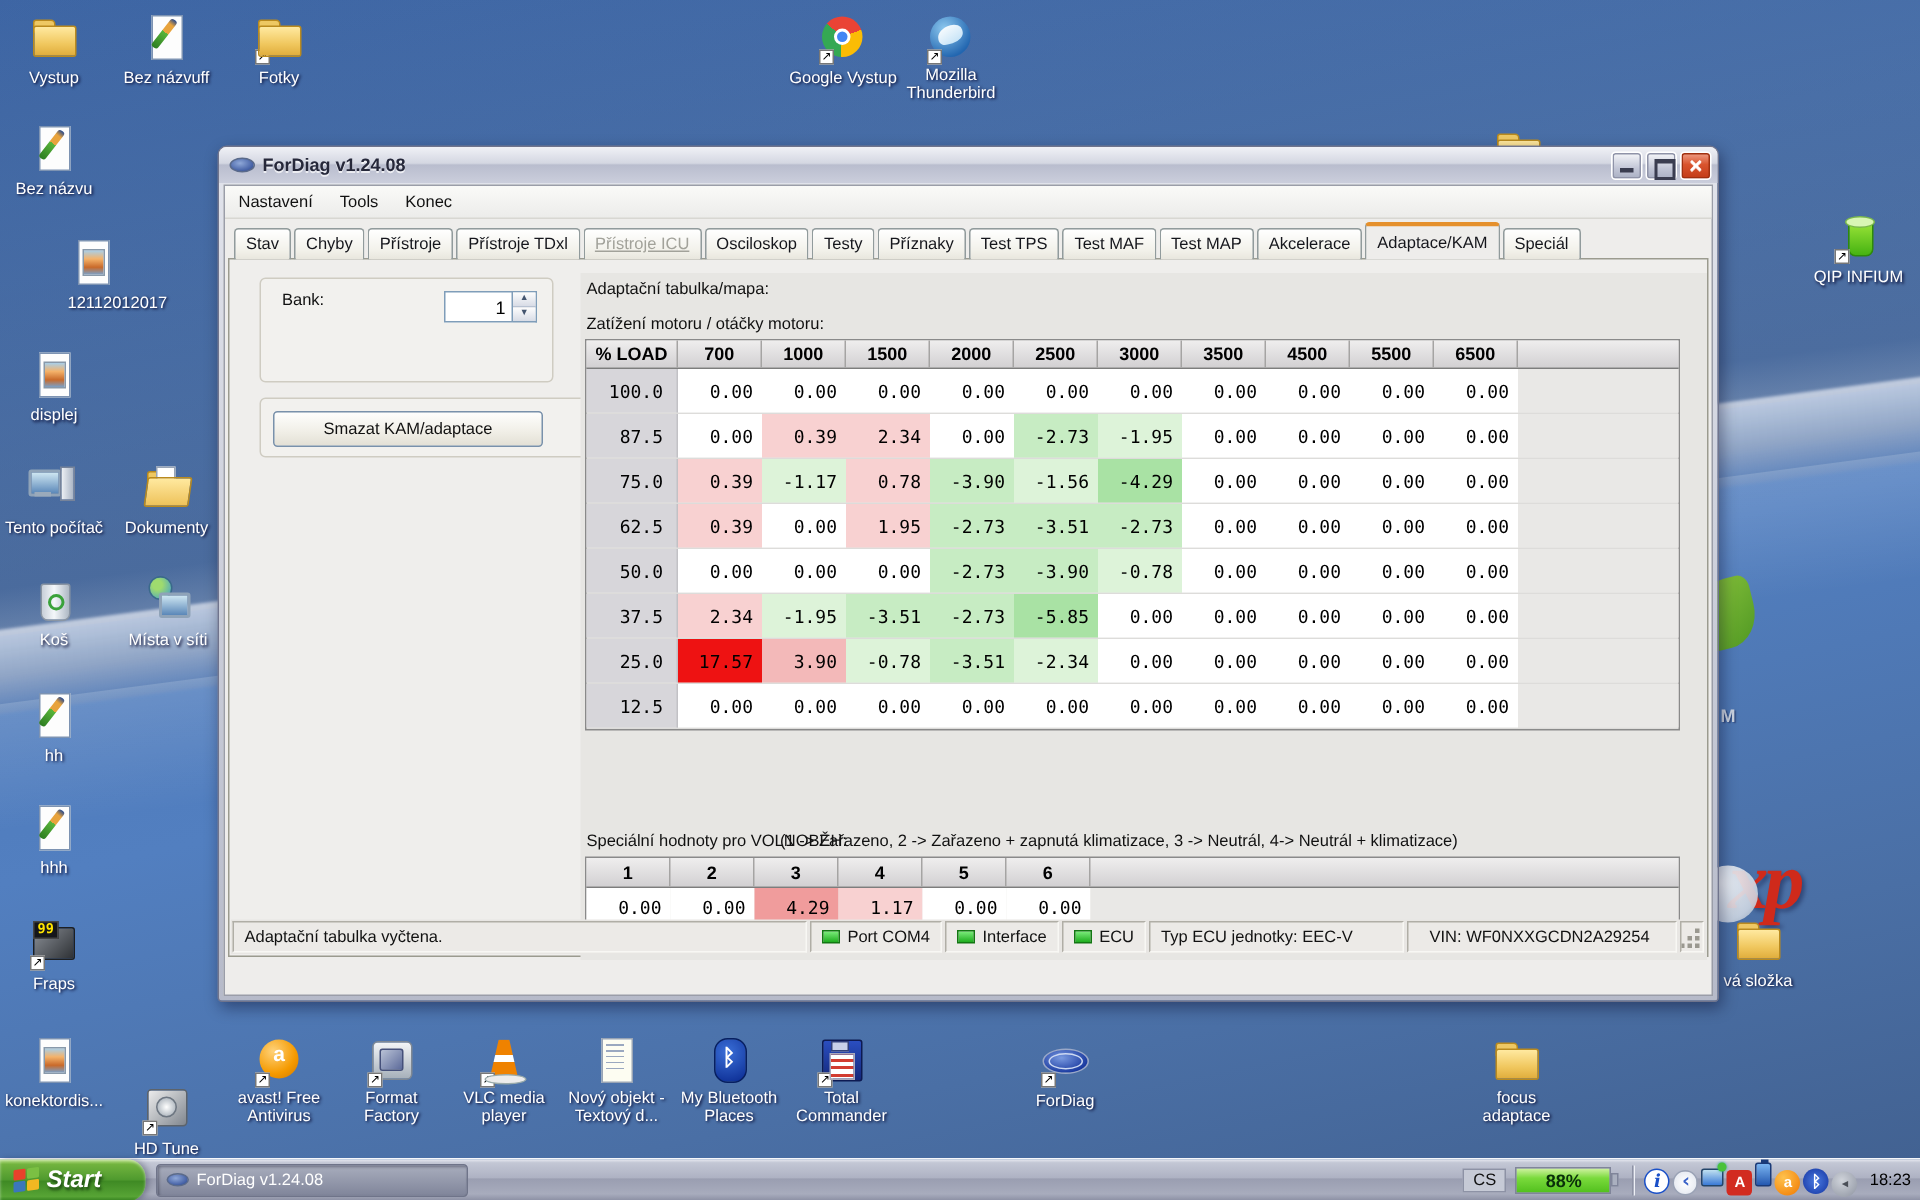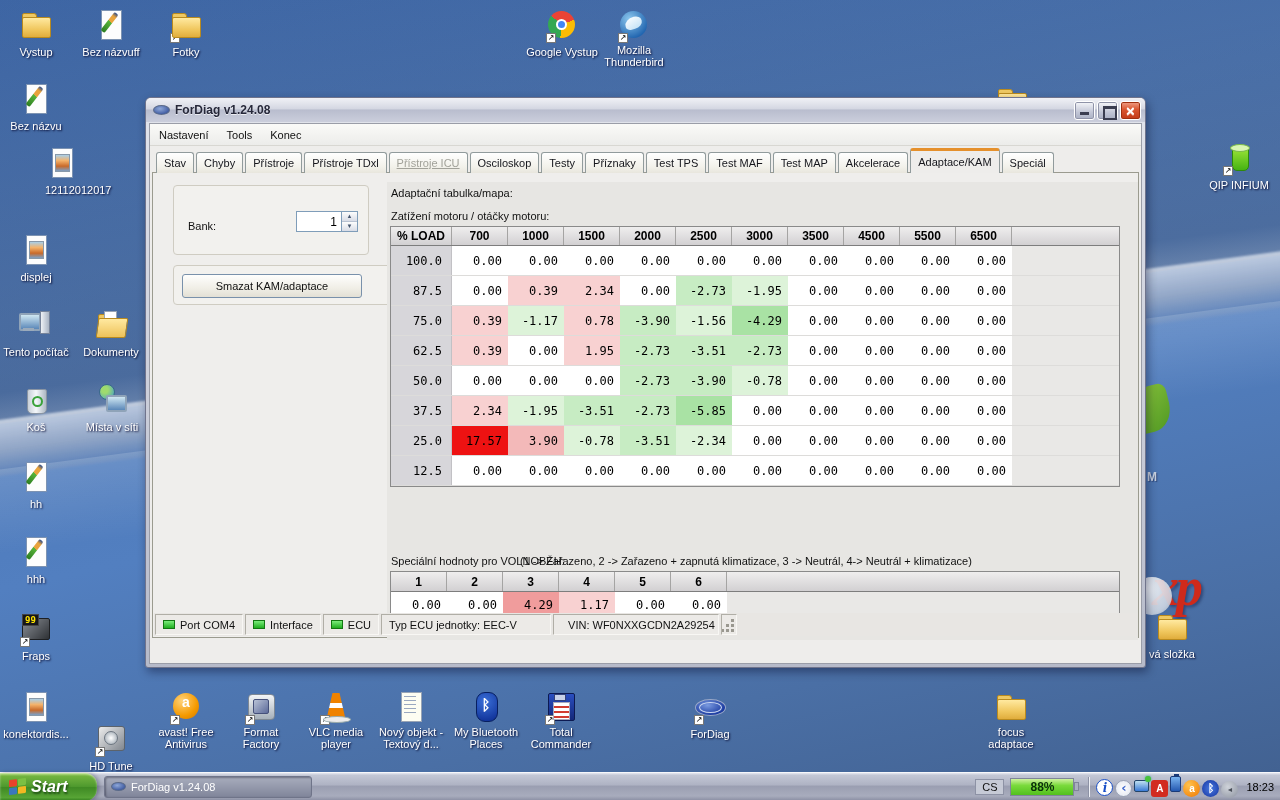--- a/index.html
+++ b/index.html
@@ -103,21 +103,21 @@
 
   .tabstrip { position:absolute; left:6px; top:26px; height:23px; display:flex; align-items:flex-end; z-index:2; }
   .tab { height:21px; padding:4px 7px 0; margin-right:2px; font-size:11px; color:#15161c; background:linear-gradient(#ffffff,#f2f1ea 70%,#e8e6dd); border:1px solid #919b9c; border-bottom:none; border-radius:3px 3px 0 0; cursor:pointer; white-space:nowrap; }
   .tab.disabled { color:#a2a29a; cursor:default;text-decoration:underline; }
   .tab.active { height:25px; padding-top:5px; background:#eeedeb; border-top:3px solid #e5902c; position:relative; z-index:3; font-size:11px; }
   .page { position:absolute; left:2px; right:2px; top:48px; bottom:25px; border:1px solid #9b9b8f; background:#efeeec; }
 
   .groupbox { position:absolute; border:1px solid #cfccc2; border-radius:4px; background:#f2f1ee; }
   #group-bank { left:20px; top:12px; width:196px; height:70px; }
   #group-clear { left:20px; top:92px; width:220px; height:40px; }
-  .bank-row { position:absolute; left:14px; top:24px; right:10px; height:22px; display:flex; align-items:flex-end; font-size:11px; color:#111; }
+  .bank-row { position:absolute; left:14px; top:8px; right:10px; height:22px; display:flex; align-items:flex-start; font-size:11px; color:#111; }
   .bank-row label { flex:1; }
   .spinbox { display:flex; }
   .spinbox input { width:46px; height:21px; border:1px solid #7f9db9; text-align:right; padding-right:4px; font:12px "Liberation Sans",sans-serif; background:#fff; }
   .spinbtns { width:16px; height:21px; display:flex; flex-direction:column; border:1px solid #7f9db9; border-left:none; }
   .spinbtn { flex:1; font-size:6px; line-height:9px; text-align:center; color:#44556f; background:linear-gradient(#fdfdfd,#d8dce6); border-bottom:1px solid #b8c2d2; cursor:pointer; }
   .spinbtn:last-child { border-bottom:none; }
   .btn { display:block; width:180px; height:24px; font:11px "Liberation Sans",sans-serif; color:#111; background:linear-gradient(#fefefd,#f0eee6 60%,#e3e0d5); border:1px solid #7991ab; border-radius:3px; cursor:pointer; }
   #btn-read { position:absolute; left:8px; top:38px; border:1px solid #9c8030; box-shadow:inset 0 0 0 2px #f0c05a; outline:1px dotted #333; outline-offset:-5px; }
   #btn-clear { position:absolute; left:8px; top:8px; }
 
@@ -200,21 +200,21 @@
           <span class="sc"></span>
         </div><div class="dlabel">Fotky</div></div>
       <div class="dicon" style="left: 526px; top: 8px;"><div class="ic ic-chrome">
           <i class="p1"></i>
           <span class="sc"></span>
         </div><div class="dlabel">Google Vystup</div></div>
       <div class="dicon" style="left: 598px; top: 8px;"><div class="ic ic-thunderbird">
           <span class="sc"></span>
         </div><div class="dlabel">Mozilla Thunderbird</div></div>
       <div class="dicon" style="left: 0px; top: 82px;"><div class="ic ic-paint"></div><div class="dlabel">Bez názvu</div></div>
-      <div class="dicon" style="left: 0px; top: 146px; padding-left: 45px;"><div class="ic ic-image"></div><div class="dlabel">12112012017</div></div>
+      <div class="dicon" style="left: 0px; top: 158px; padding-left: 45px;"><div class="ic ic-image"></div><div class="dlabel">12112012017</div></div>
       <div class="dicon" style="left: 0px; top: 233px;"><div class="ic ic-image"></div><div class="dlabel">displej</div></div>
       <div class="dicon" style="left: 0px; top: 308px;"><div class="ic ic-computer">
           <i class="p1"></i>
         </div><div class="dlabel">Tento počítač</div></div>
       <div class="dicon" style="left: 75px; top: 308px; text-align: center;"><div class="ic ic-docs">
           <i class="p1"></i>
         </div><div class="dlabel">Dokumenty</div></div>
       <div class="dicon" style="left: 0px; top: 383px;"><div class="ic ic-recycle"></div><div class="dlabel">Koš</div></div>
       <div class="dicon" style="left: 76px; top: 383px;"><div class="ic ic-network">
           <i class="p1"></i>
@@ -455,34 +455,35 @@
               <div class="tcell" style="background: rgb(240, 156, 156);">4.29</div>
               <div class="tcell" style="background: rgb(248, 209, 209);">1.17</div>
               <div class="tcell" style="background: rgb(255, 255, 255);">0.00</div>
               <div class="tcell" style="background: rgb(255, 255, 255);">0.00</div>
               <div class="tfill"></div>
             </div>
           </div>
       </div>
 
       <div class="statusbar" id="statusbar">
+          <div class="spanel sp-msg">Adaptační tabulka vyčtena.</div>
           <div class="spanel">
             <span class="led"></span>
             <span>Port COM4</span>
           </div>
           <div class="spanel">
             <span class="led"></span>
             <span>Interface</span>
           </div>
           <div class="spanel">
             <span class="led"></span>
             <span>ECU</span>
           </div>
           <div class="spanel" style="width: 170px;">Typ ECU jednotky: EEC-V</div>
-          <div class="spanel" style="width: 166px; padding-left: 14px;">VIN: WF0NXXGCDN2A29254</div>
+          <div class="spanel" style="width: 180px; padding-left: 14px;">VIN: WF0NXXGCDN2A29254</div>
           <div class="spanel grip"></div>
         </div>
     </div>
   </div>
 </div>
 
 <div id="taskbar">
   <div id="startbtn">
     <span class="flag">
         <i></i>

